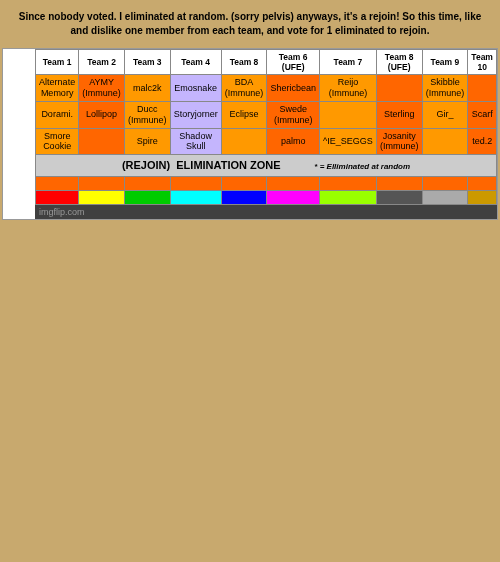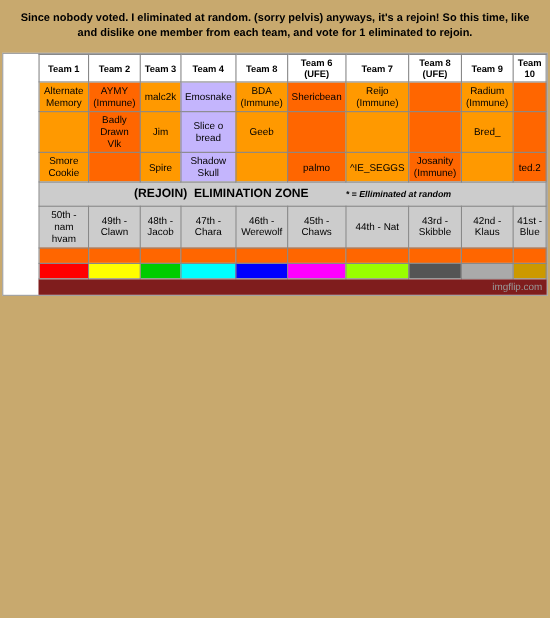--- a/index.html
+++ b/index.html
@@ -63,22 +63,22 @@
       padding: 4px;
     }
 
     .elim-note {
       font-size: 8px;
       font-style: italic;
       margin-left: 24px;
     }
 
     .imgflip {
-      background: #7f1d1d;
-      text-align: right;
+      background: #404040;
+      text-align: left;
       padding: 2px 4px;
       font-size: 9px;
       color: #999;
     }
   </style>
 </head>
 <body>
 
 <div>
   <p class="announcement">Since nobody voted. I eliminated at random. (sorry pelvis) anyways, it's a rejoin! So this time, like and dislike one member from each team, and vote for 1 eliminated to rejoin.</p>
@@ -104,38 +104,38 @@
 
       <tr>
         <td class="orange">Alternate Memory</td>
         <td class="orange2">AYMY (Immune)</td>
         <td class="orange">malc2k</td>
         <td class="dark-orange">Emosnake</td>
         <td class="orange">BDA (Immune)</td>
         <td class="orange2">Shericbean</td>
         <td class="orange">Reijo (Immune)</td>
         <td class="orange2"></td>
-        <td class="orange">Radium (Immune)</td>
+        <td class="orange">Skibble (Immune)</td>
         <td class="orange2"></td>
       </tr>
 
 
+      <tr>
+        <td class="orange">Dorami.</td>
+        <td class="orange2">Lollipop</td>
+        <td class="orange">Ducc (Immune)</td>
+        <td class="dark-orange">Storyjorner</td>
+        <td class="orange">Eclipse</td>
+        <td class="orange2">Swede (Immune)</td>
+        <td class="orange"></td>
+        <td class="orange2">Sterling</td>
+        <td class="orange">Gir_</td>
+        <td class="orange2">Scarf</td>
+      </tr>
 
-      <tr>
-        <td class="orange"></td>
-        <td class="orange2">Badly Drawn Vlk</td>
-        <td class="orange">Jim</td>
-        <td class="dark-orange">Slice o bread</td>
-        <td class="orange">Geeb</td>
-        <td class="orange2"></td>
-        <td class="orange"></td>
-        <td class="orange2"></td>
-        <td class="orange">Bred_</td>
-        <td class="orange2"></td>
-      </tr>
 
       <tr>
         <td class="orange">Smore Cookie</td>
         <td class="orange2"></td>
         <td class="orange">Spire</td>
         <td class="dark-orange">Shadow Skull</td>
         <td class="orange"></td>
         <td class="orange2">palmo</td>
         <td class="orange">^IE_SEGGS</td>
         <td class="orange2">Josanity (Immune)</td>
@@ -143,32 +143,20 @@
         <td class="orange2">ted.2</td>
       </tr>
 
       <tr>
         <td colspan="10" class="elim-zone-header">
           <strong>(REJOIN)&nbsp;&nbsp;ELIMINATION ZONE</strong>
           <span class="elim-note">&nbsp;&nbsp;&nbsp;* = Elliminated at random</span>
         </td>
       </tr>
 
-      <tr>
-        <td class="gray">50th - nam hvam</td>
-        <td class="gray">49th - Clawn</td>
-        <td class="gray">48th - Jacob</td>
-        <td class="gray">47th - Chara</td>
-        <td class="gray">46th - Werewolf</td>
-        <td class="gray">45th - Chaws</td>
-        <td class="gray">44th - Nat</td>
-        <td class="gray">43rd - Skibble</td>
-        <td class="gray">42nd - Klaus</td>
-        <td class="gray">41st - Blue</td>
-      </tr>
 
 
       <tr>
         <td style="background:#ff6600;height:14px;"></td>
         <td style="background:#ff6600;"></td>
         <td style="background:#ff6600;"></td>
         <td style="background:#ff6600;"></td>
         <td style="background:#ff6600;"></td>
         <td style="background:#ff6600;"></td>
         <td style="background:#ff6600;"></td>

